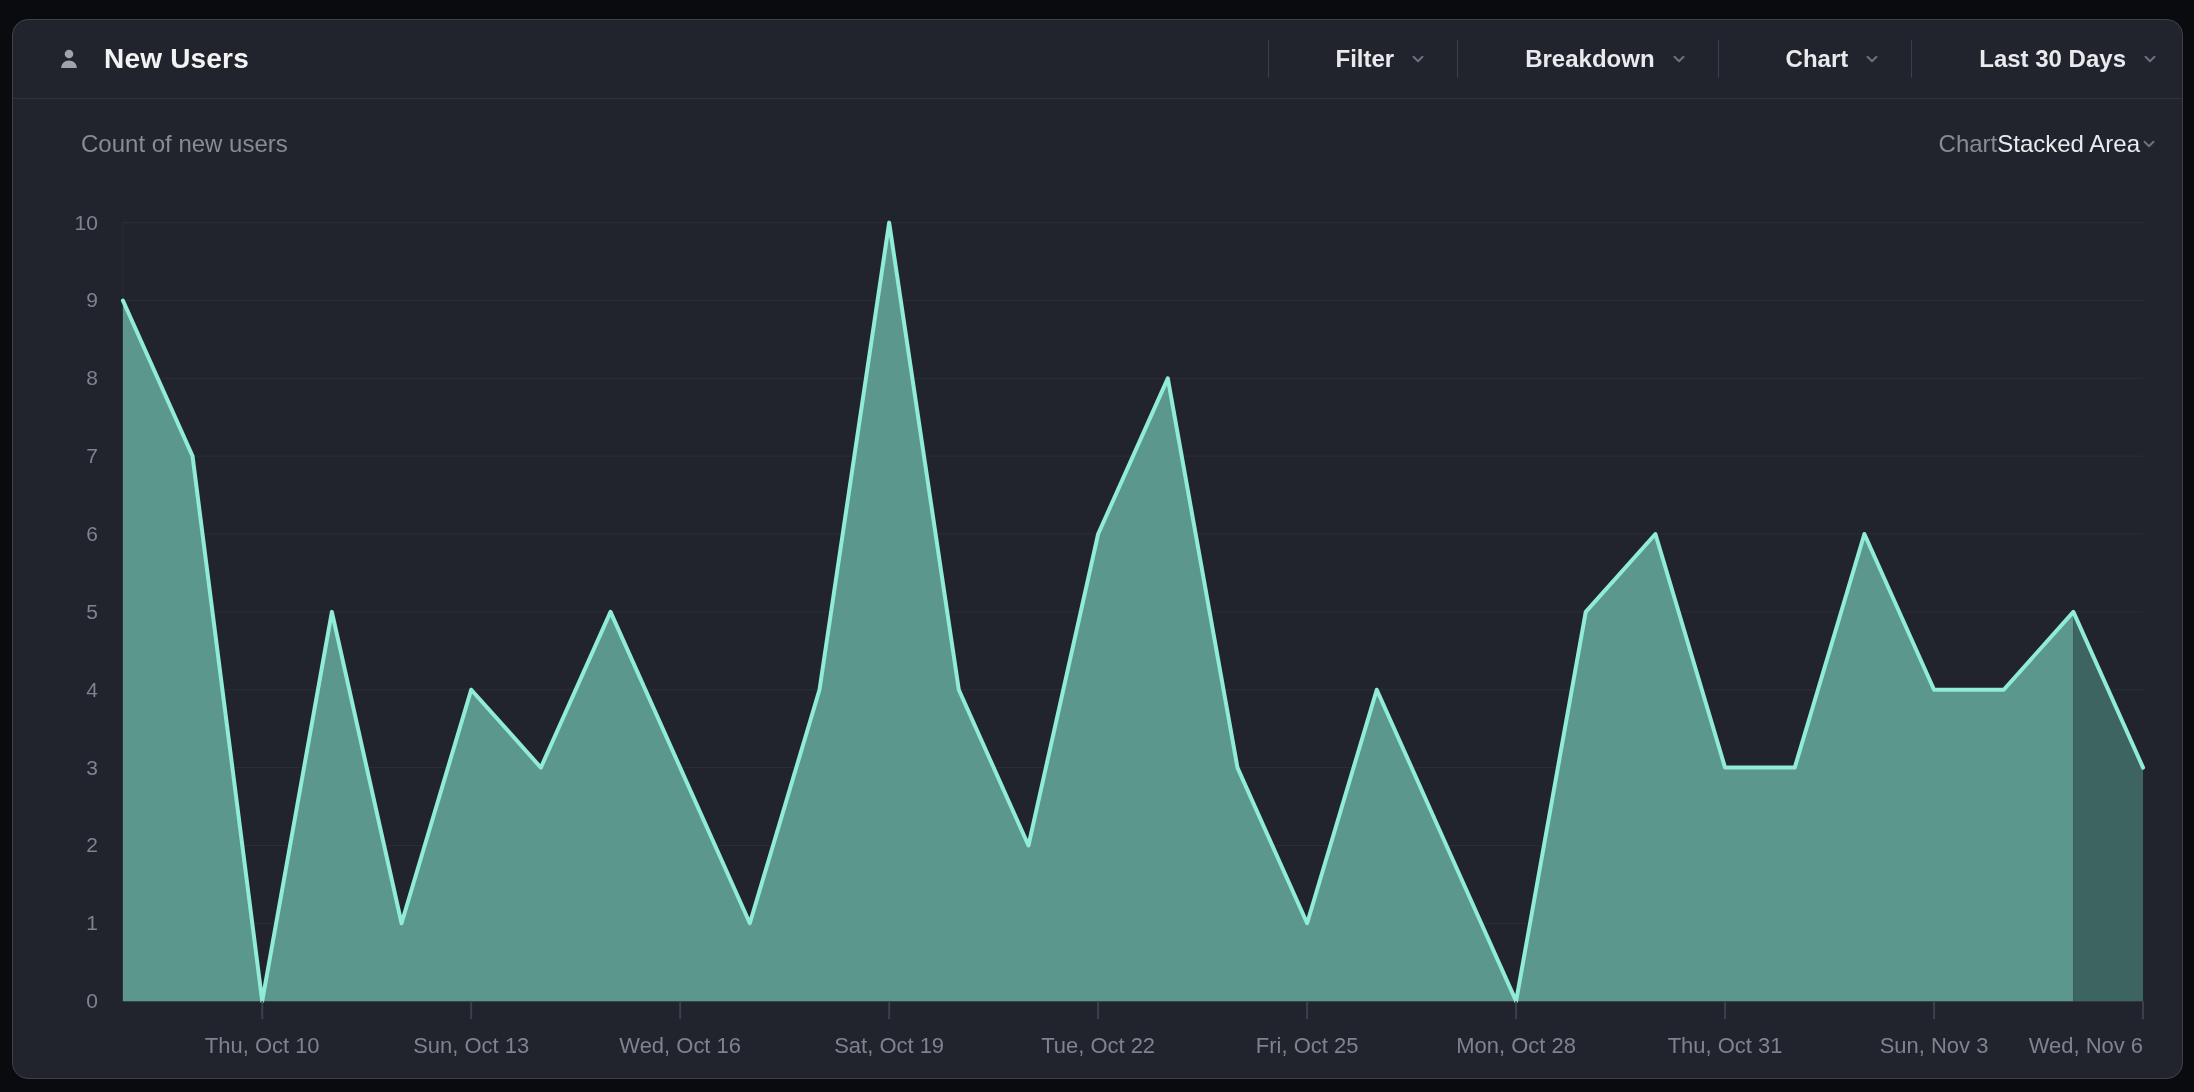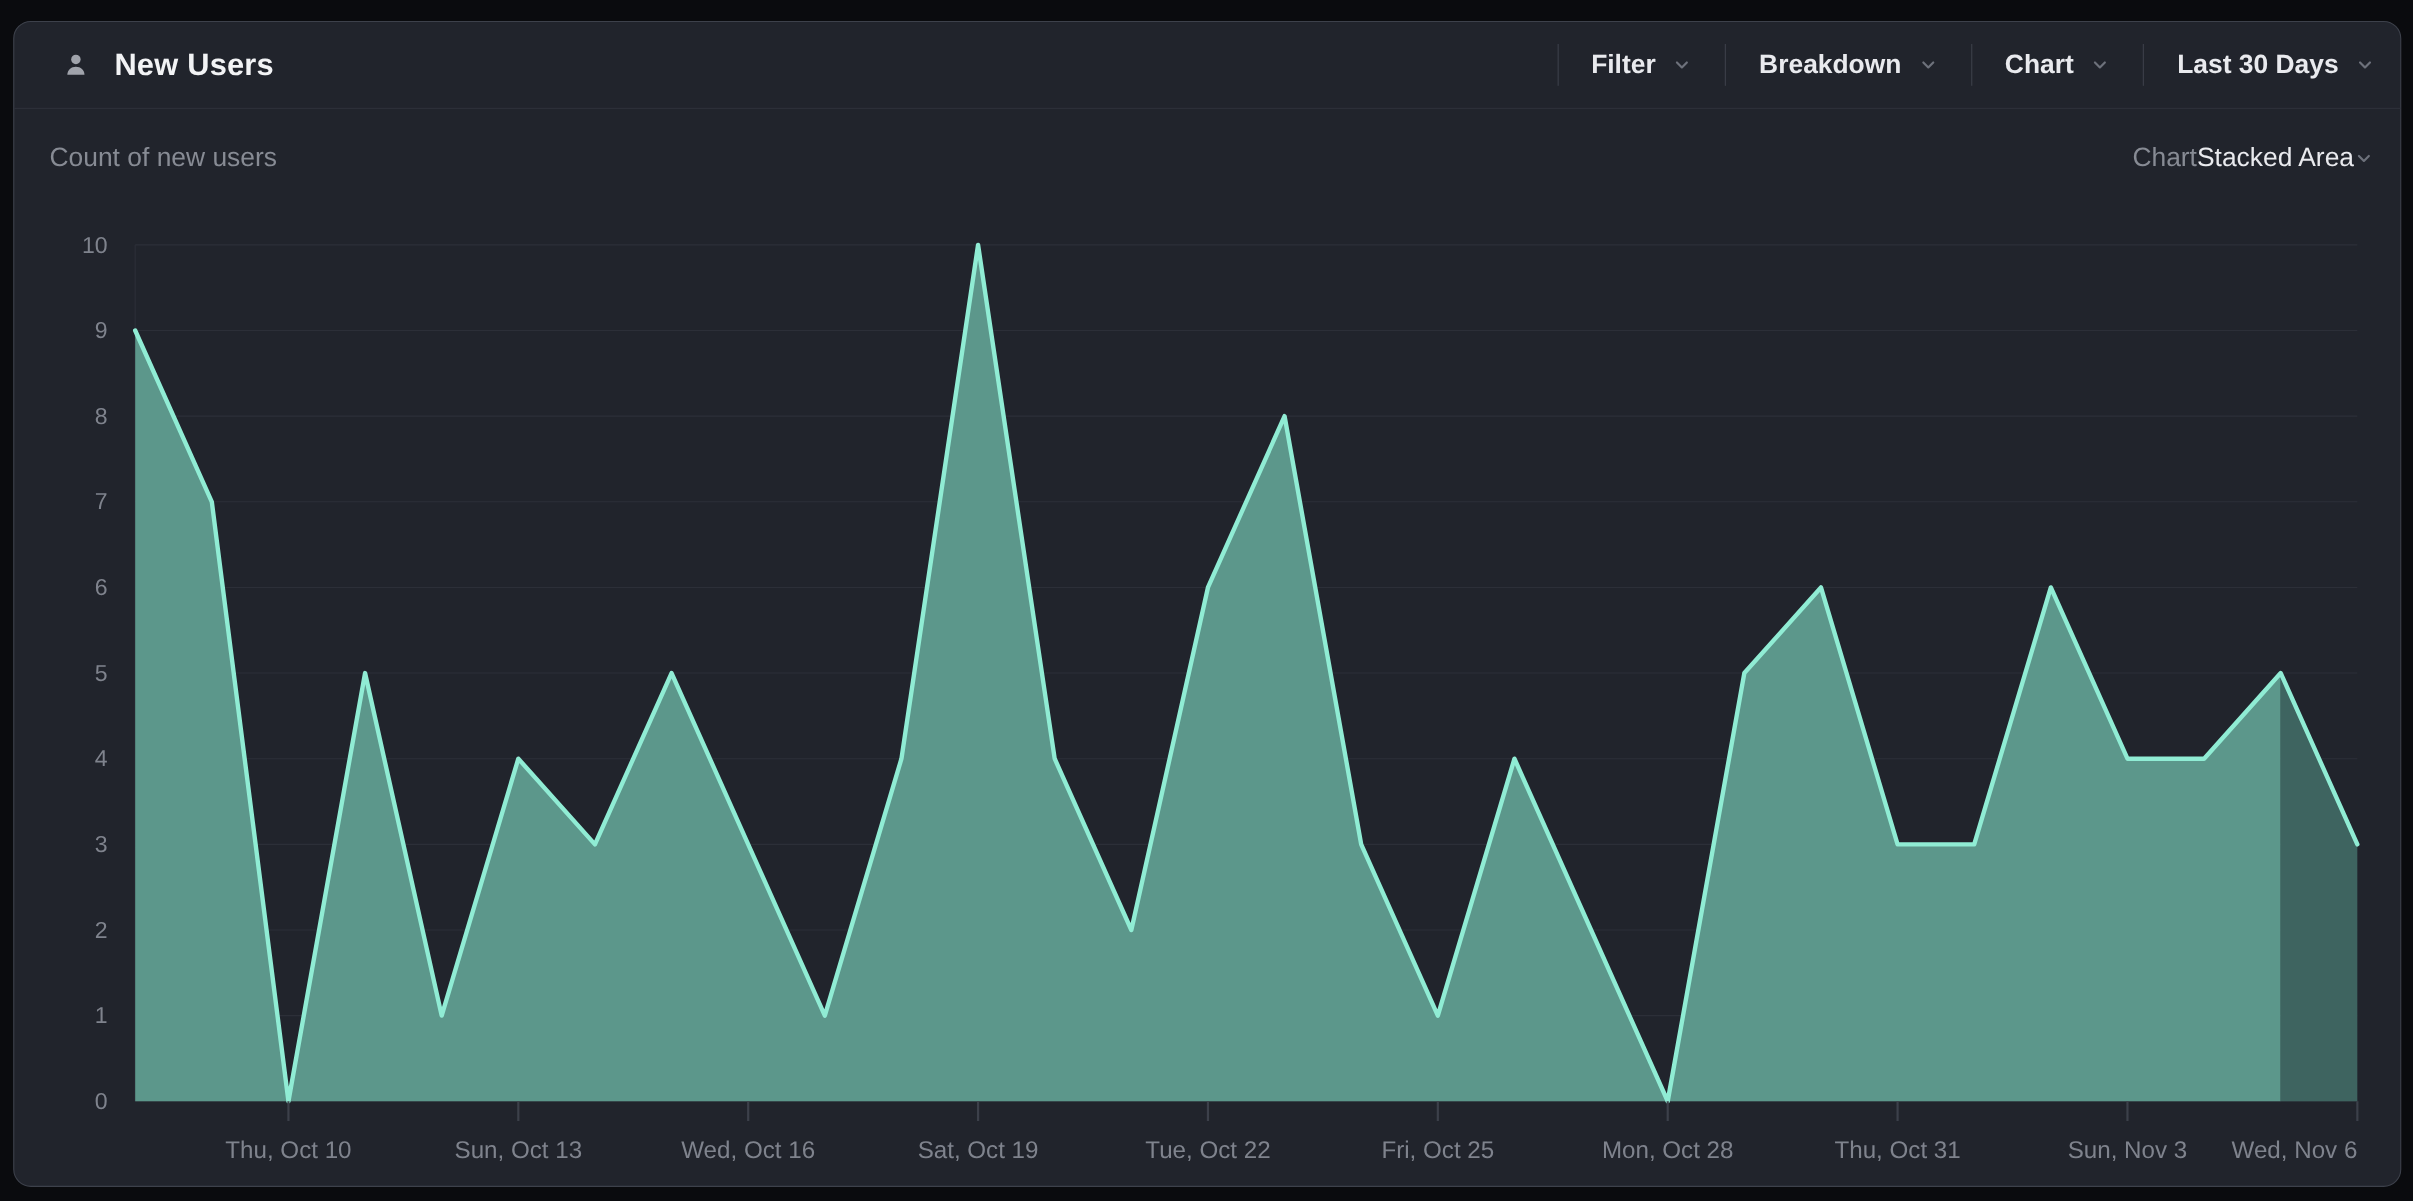--- a/index.html
+++ b/index.html
@@ -12,26 +12,26 @@
     height:79px; display:flex; align-items:center;
     border-bottom:1px solid #2e313a;
     padding-left:44px; padding-right:23px;
   }
   .person-icon { width:24px; height:24px; flex:0 0 auto; }
   .title { margin-left:23px; font-size:28px; font-weight:700; color:#f2f3f5; letter-spacing:0.2px; }
   .spacer { flex:1; }
   .controls { display:flex; align-items:center; height:100%; }
   .control { display:flex; align-items:center; gap:15px; padding:0 30px; }
   .control:last-child { padding-right:0; }
-  .control .label { font-size:24px; font-weight:700; color:#e9eaee; }
+  .control .label { font-size:24px; font-weight:700; color:#e9eaee;margin-left:37px; }
   .chev { width:18px; height:18px; }
   .vdiv { width:1px; height:38px; background:#3c404a; }
   .subheader {
     height:90px; display:flex; align-items:center;
-    padding-left:32px; padding-right:24px;
+    padding-left:68px; padding-right:24px;
   }
   .muted { font-size:24px; color:#878b94; }
   .chart-type { display:flex; align-items:center; }
   .chart-type .value { font-size:24px; font-weight:400; color:#e9eaee; }
   svg.chart { position:absolute; left:0; top:0; width:100%; height:100%; pointer-events:none; }
 </style>
 </head>
 <body>
 
 <div class="card">

